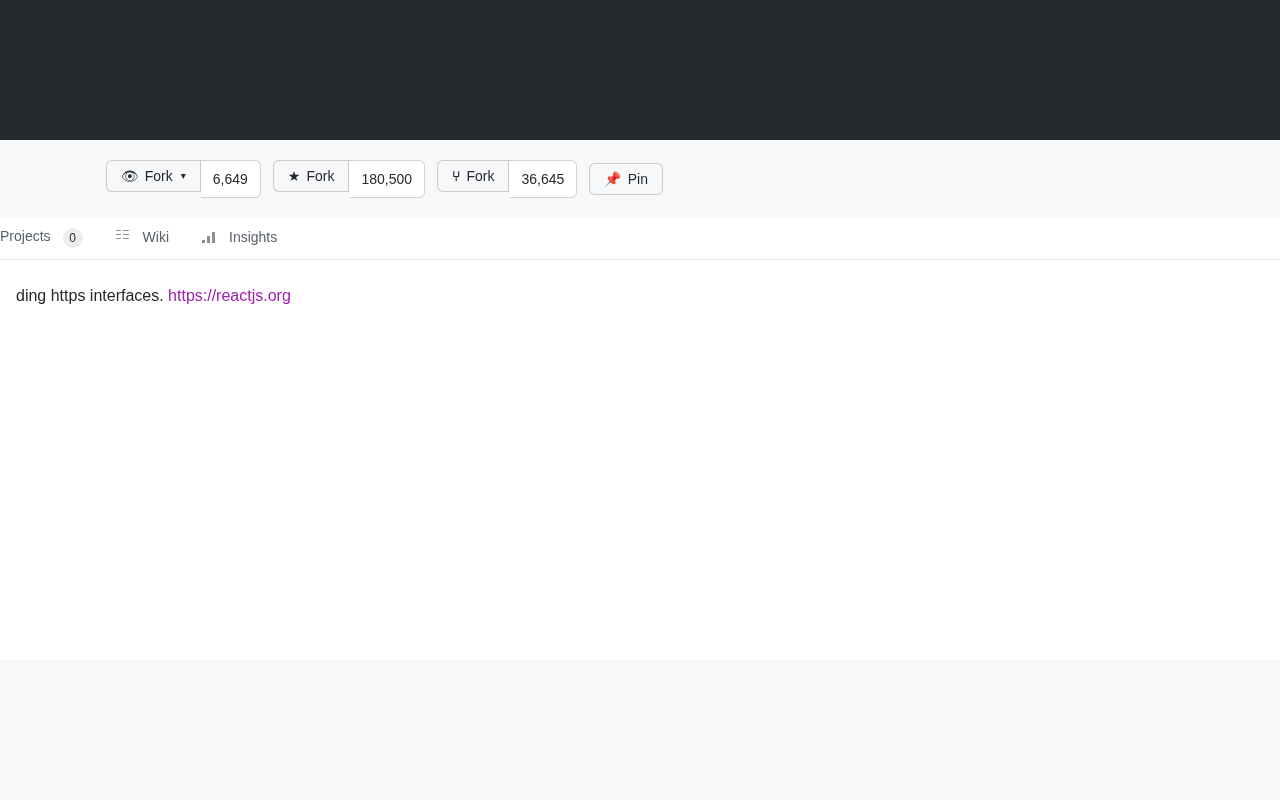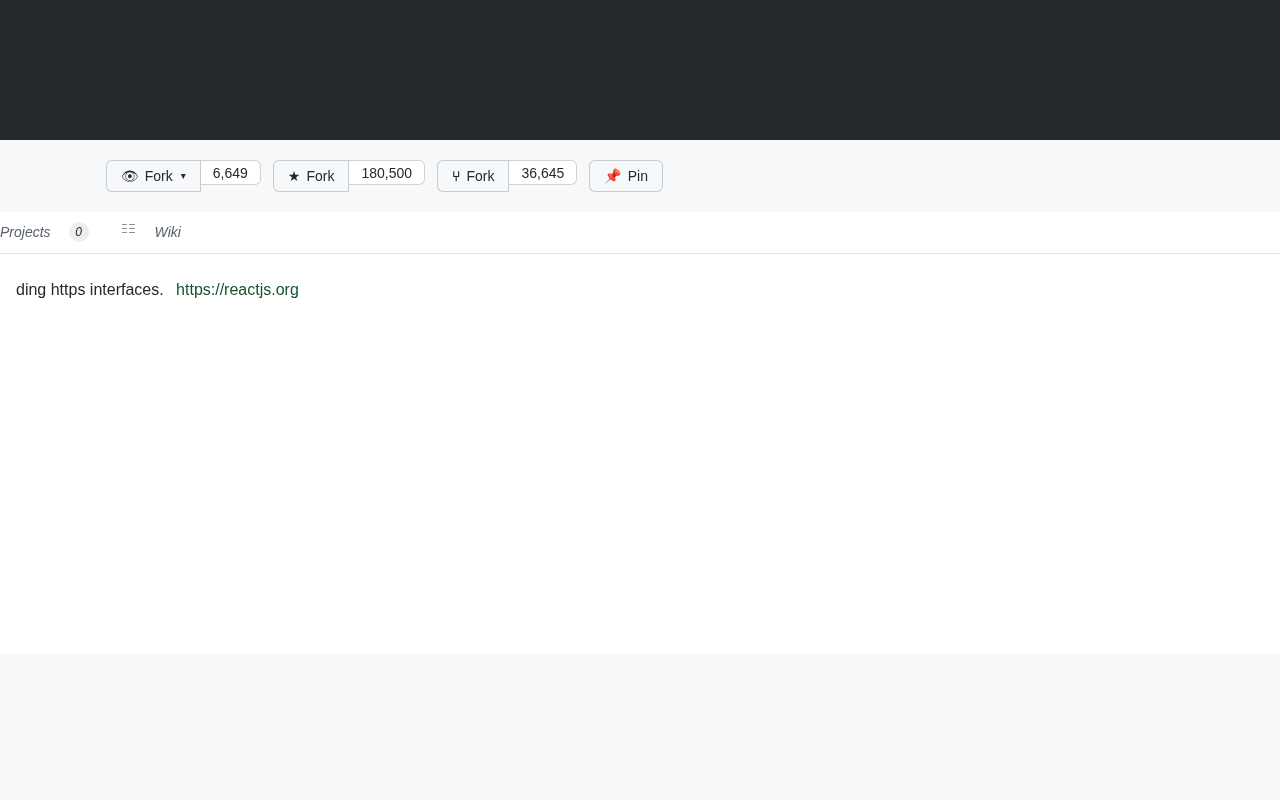--- a/index.html
+++ b/index.html
@@ -58,21 +58,21 @@
       align-items: center;
       padding: 6px 12px;
       background: #ffffff;
       border: 1px solid rgba(27,31,35,0.2);
       border-left: none;
       border-radius: 0 6px 6px 0;
       font-size: 14px;
       font-weight: 500;
       color: #24292e;
       cursor: pointer;
-      height: 25px;
+      height: 38px;
       line-height: 20px;
     }
 
     .btn-single {
       display: flex;
       align-items: center;
       gap: 6px;
       padding: 6px 14px;
       background: #f6f8fa;
       border: 1px solid rgba(27,31,35,0.2);
@@ -85,31 +85,30 @@
       line-height: 20px;
     }
 
     .chevron-down {
       font-size: 10px;
       margin-left: 2px;
     }
 
     .tab-item {
       display: flex;
-      align-items: center;
-      gap: 18px;
+      align-items: flex-start;
+      gap: 12px;
       padding: 10px 16px;
       font-size: 14px;
       color: #586069;
       cursor: pointer;
       border-bottom: 2px solid transparent;
       margin-bottom: -1px;
       white-space: nowrap;
       text-decoration: none;
-      font-style: italic;
     }
 
     .tab-badge {
       display: inline-flex;
       align-items: center;
       justify-content: center;
       background: rgba(27,31,35,0.08);
       border-radius: 10px;
       font-size: 12px;
       font-weight: 500;
@@ -124,23 +123,23 @@
       font-size: 13px;
     }
 
     .description-text {
       font-size: 16px;
       color: #24292e;
       line-height: 1.5;
     }
 
     .description-link {
-      color: #14532d;
+      color: #a21caf;
       text-decoration: none;
-      margin-left: 8px;
+      margin-left: 0;
     }
 
     .nav-tabs-container {
       display: flex;
       align-items: center;
       border-bottom: 1px solid #e1e4e8;
       background: #ffffff;
       padding-left: 0;
       overflow: hidden;
     }
@@ -199,20 +198,28 @@
 
   <div class="tab-item">
     <span class="tab-icon">
       <svg width="16" height="16" viewBox="0 0 16 16" fill="currentColor" xmlns="http://www.w3.org/2000/svg">
         <path d="M1.5 1h4a.5.5 0 0 1 0 1h-4a.5.5 0 0 1 0-1zm0 4h4a.5.5 0 0 1 0 1h-4a.5.5 0 0 1 0-1zm0 4h4a.5.5 0 0 1 0 1h-4a.5.5 0 0 1 0-1zm7-8h5a.5.5 0 0 1 0 1h-5a.5.5 0 0 1 0-1zm0 4h5a.5.5 0 0 1 0 1h-5a.5.5 0 0 1 0-1zm0 4h5a.5.5 0 0 1 0 1h-5a.5.5 0 0 1 0-1z"></path>
       </svg>
     </span>
     <span>Wiki</span>
   </div>
 
+  <div class="tab-item">
+    <span class="tab-icon">
+      <svg width="16" height="16" viewBox="0 0 16 16" fill="currentColor" xmlns="http://www.w3.org/2000/svg">
+        <path d="M1 11h3v3H1v-3zm5-4h3v7H6V7zm5-4h3v11h-3V3z"></path>
+      </svg>
+    </span>
+    <span>Insights</span>
+  </div>
 </div>
 
 <div class="main-content">
   <p class="description-text">
     <span>ding https interfaces.</span>
     <a class="description-link" href="#">https://reactjs.org</a>
   </p>
 </div>
 
 </body></html>

